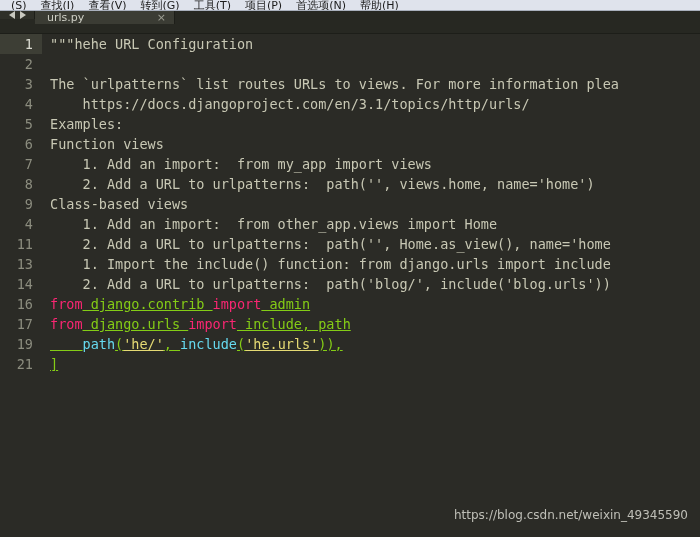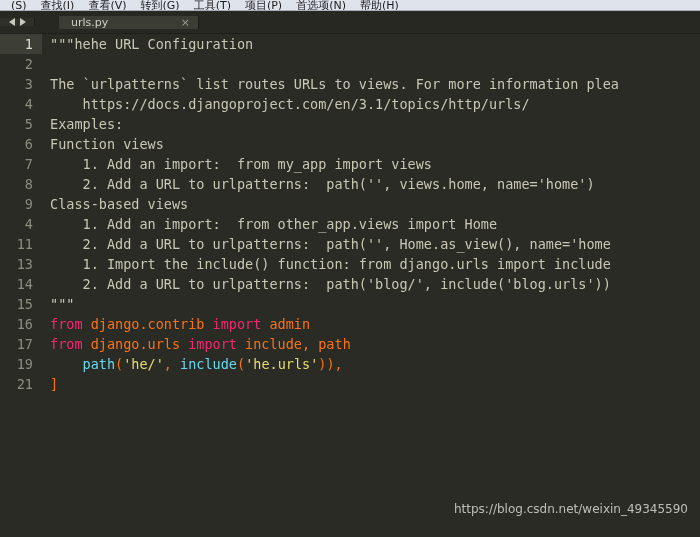--- a/index.html
+++ b/index.html
@@ -46,25 +46,24 @@
     white-space: nowrap;
     position: relative;
     top: 1px;
   }
 
   
   .tab-bar {
     height: 22px;
     background: #272822;
     display: flex;
-    align-items: center;
+    align-items: flex-start;
     flex: 0 0 auto;
     border-bottom: 1px solid #1d1e19;
     position: relative;
-    gap: 24px;
   }
   .tab-nav {
     width: 34px;
     background: #2f3029;
     display: flex;
     align-items: center;
     justify-content: center;
     gap: 5px;
     border-right: 1px solid #1d1e19;
     flex: 0 0 auto;
@@ -156,29 +155,29 @@
     box-sizing: border-box;
     overflow: hidden;
     font-family: "DejaVu Sans Mono", monospace;
     font-size: 13.5px;
   }
 
   
   .t-doc   { color: #c8c8b4; }
   .t-kw    { color: #f92672; }
   .t-fn    { color: #66d9ef; text-align: center; }
-  .t-str   { color: #e6db74; }
-  .t-plain { color: #f97316; }
+  .t-str   { color: #e6db74; text-decoration: underline; }
+  .t-plain { color: #84cc16; text-decoration: underline; }
   .t-op    { color: #f92672; }
 
   
   .watermark {
     position: absolute;
     right: 12px;
-    bottom: 21px;
+    bottom: 15px;
     font-family: "DejaVu Sans", sans-serif;
     font-size: 12px;
     color: #d8d8d0;
     opacity: 0.85;
     white-space: nowrap;
   }
 </style>
 </head>
 <body>
 
@@ -215,21 +214,20 @@
         <div class="code-line"><div class="gutter">4</div><div class="code-text"><span class="t-doc">    https://docs.djangoproject.com/en/3.1/topics/http/urls/</span></div></div>
         <div class="code-line"><div class="gutter">5</div><div class="code-text"><span class="t-doc">Examples:</span></div></div>
         <div class="code-line"><div class="gutter">6</div><div class="code-text"><span class="t-doc">Function views</span></div></div>
         <div class="code-line"><div class="gutter">7</div><div class="code-text"><span class="t-doc">    1. Add an import:  from my_app import views</span></div></div>
         <div class="code-line"><div class="gutter">8</div><div class="code-text"><span class="t-doc">    2. Add a URL to urlpatterns:  path('', views.home, name='home')</span></div></div>
         <div class="code-line"><div class="gutter">9</div><div class="code-text"><span class="t-doc">Class-based views</span></div></div>
         <div class="code-line"><div class="gutter">4</div><div class="code-text"><span class="t-doc">    1. Add an import:  from other_app.views import Home</span></div></div>
         <div class="code-line"><div class="gutter">11</div><div class="code-text"><span class="t-doc">    2. Add a URL to urlpatterns:  path('', Home.as_view(), name='home</span></div></div>
         <div class="code-line"><div class="gutter">13</div><div class="code-text"><span class="t-doc">    1. Import the include() function: from django.urls import include</span></div></div>
         <div class="code-line"><div class="gutter">14</div><div class="code-text"><span class="t-doc">    2. Add a URL to urlpatterns:  path('blog/', include('blog.urls'))</span></div></div>
-        <div class="code-line"><div class="gutter">15</div><div class="code-text"><span class="t-doc">"""</span></div></div>
         <div class="code-line"><div class="gutter">16</div><div class="code-text"><span class="t-kw">from</span><span class="t-plain"> django.contrib </span><span class="t-kw">import</span><span class="t-plain"> admin</span></div></div>
         <div class="code-line"><div class="gutter">17</div><div class="code-text"><span class="t-kw">from</span><span class="t-plain"> django.urls </span><span class="t-kw">import</span><span class="t-plain"> include, path</span></div></div>
         <div class="code-line"><div class="gutter">19</div><div class="code-text"><span class="t-plain">    </span><span class="t-fn">path</span><span class="t-plain">(</span><span class="t-str">'he/'</span><span class="t-plain">, </span><span class="t-fn">include</span><span class="t-plain">(</span><span class="t-str">'he.urls'</span><span class="t-plain">)),</span></div></div>
         <div class="code-line"><div class="gutter">21</div><div class="code-text"><span class="t-plain">]</span></div></div>
       </div>
     <div class="watermark">https://blog.csdn.net/weixin_49345590</div>
   </div>
 
 </div>
 

